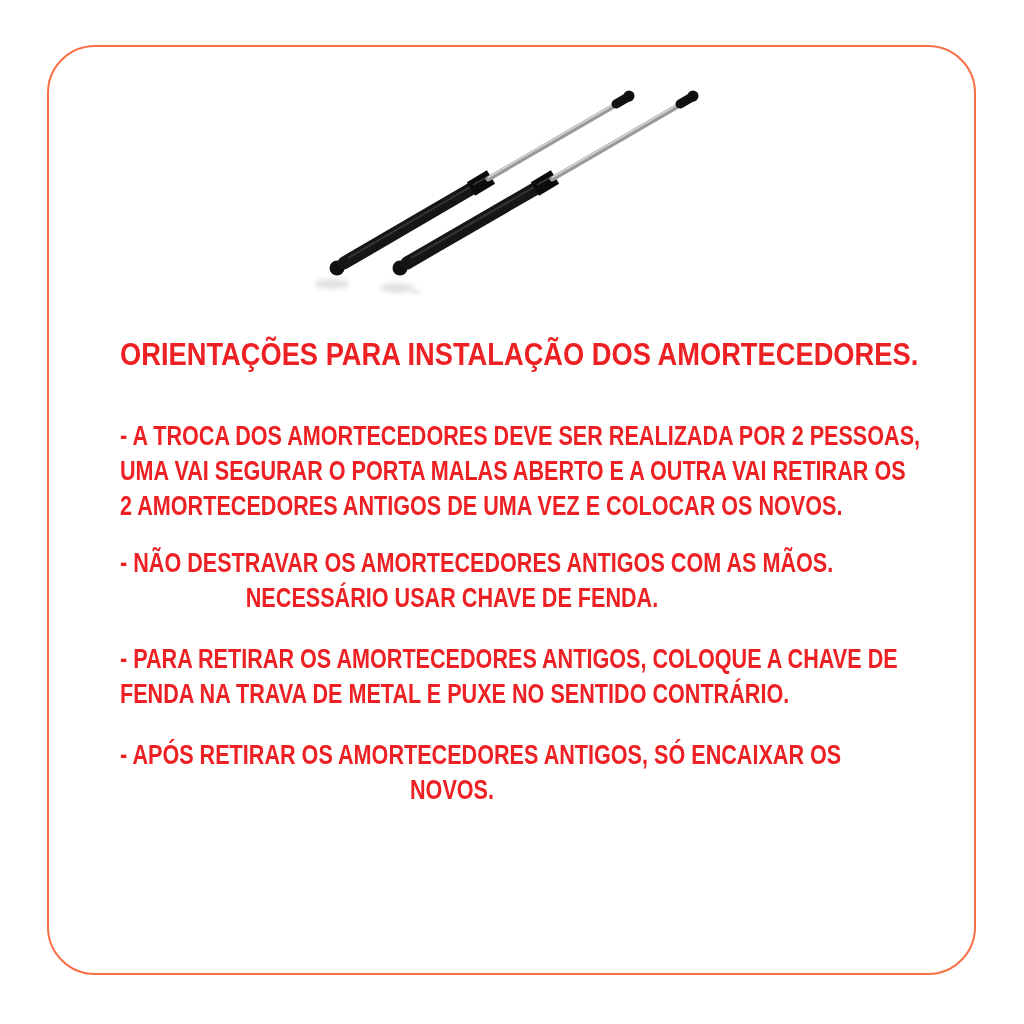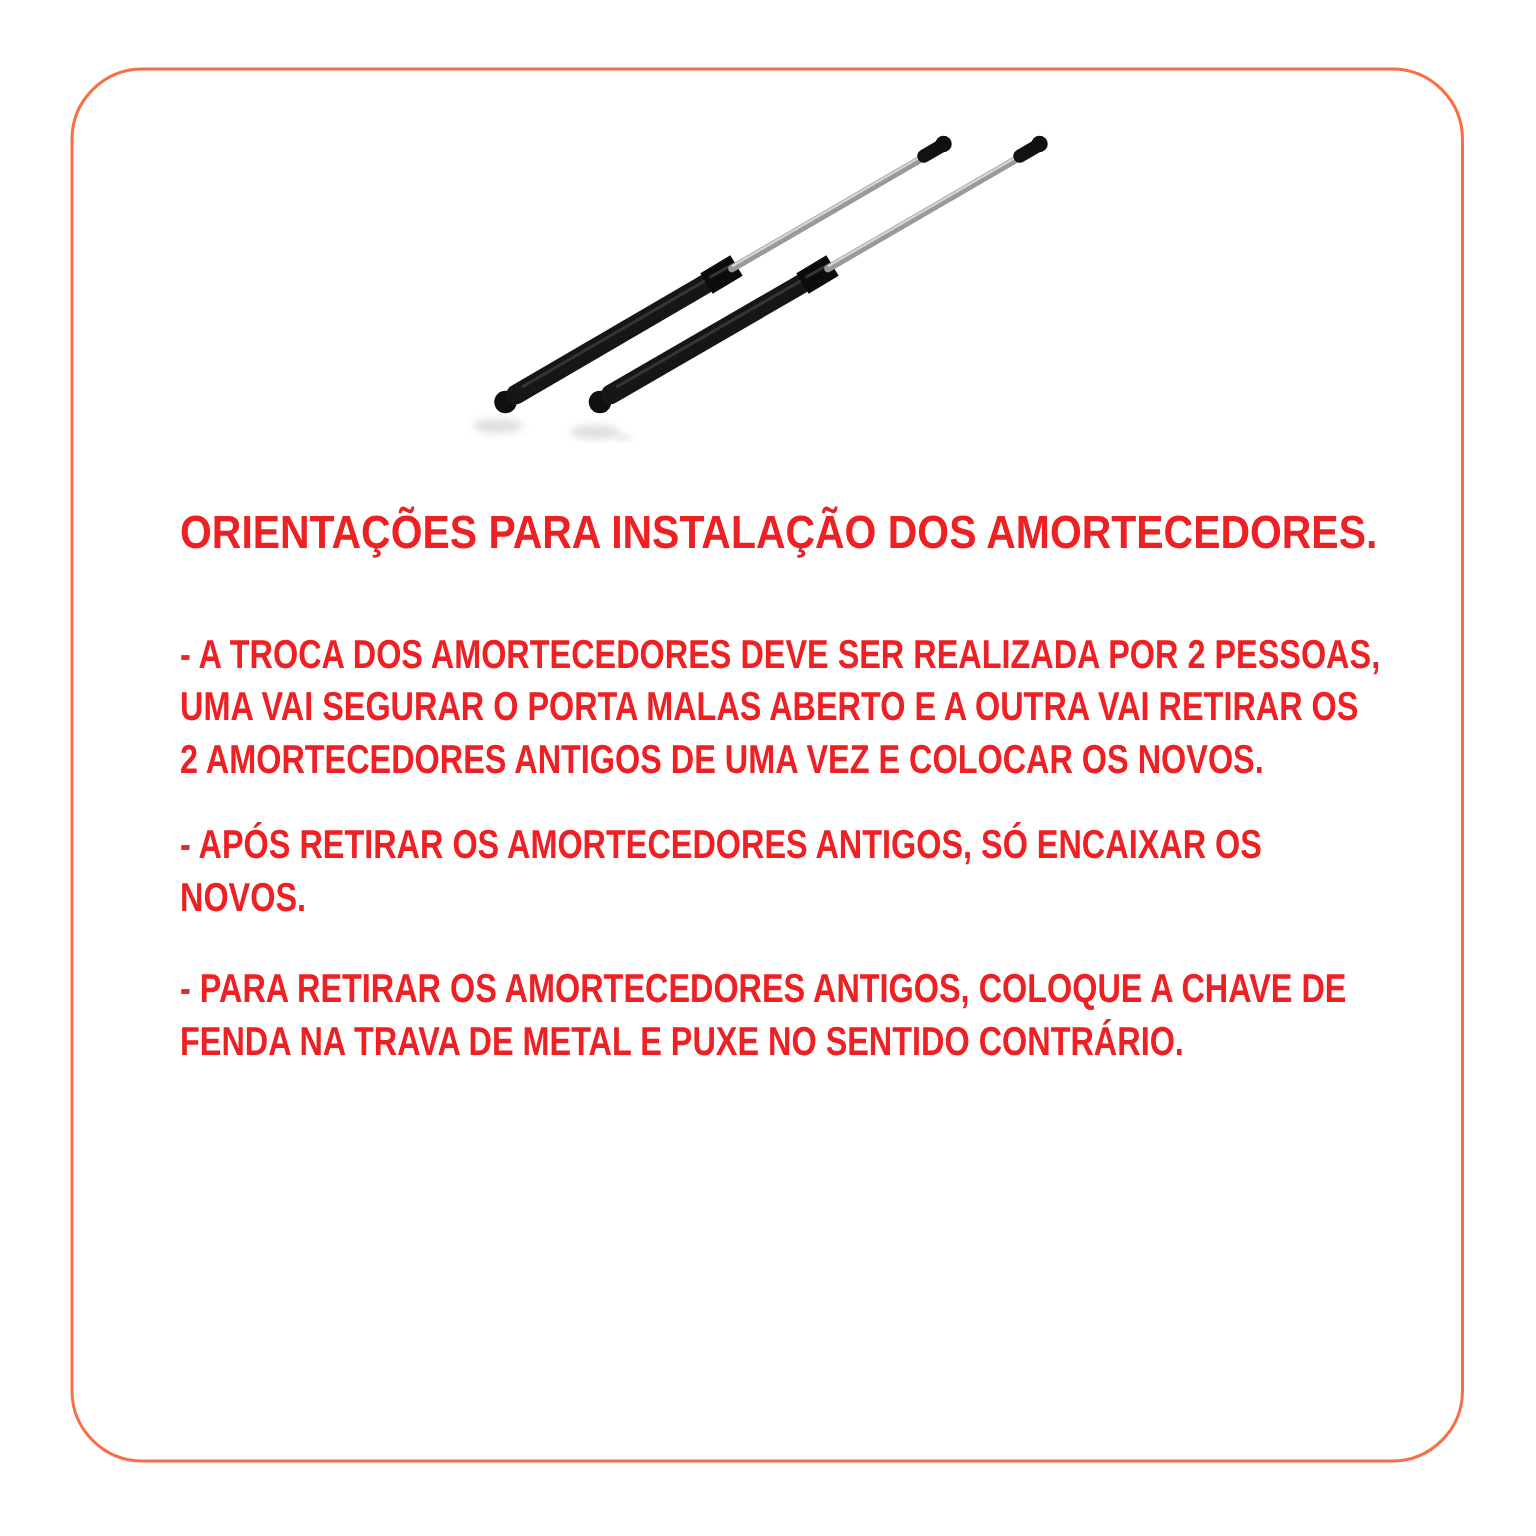--- a/index.html
+++ b/index.html
@@ -46,20 +46,21 @@
     transform-origin: left center;
   }
   .content {
     position: absolute;
     left: 120px;
     top: 419px;
     width: 830px;
   }
   .para {
     margin: 0 0 26px 0;
+    text-align: center;
   }
   .para:first-child {
     margin-bottom: 22px;
   }
   .line {
     font-size: 27px;
     line-height: 35px;
     font-weight: bold;
     color: var(--red);
     white-space: nowrap;
@@ -114,20 +115,24 @@
 
 <div class="page-title">ORIENTAÇÕES PARA INSTALAÇÃO DOS AMORTECEDORES.</div>
 
 <div class="content">
   <div class="para">
     <div class="line">- A TROCA DOS AMORTECEDORES DEVE SER REALIZADA POR 2 PESSOAS,</div>
     <div class="line">UMA VAI SEGURAR O PORTA MALAS ABERTO E A OUTRA VAI RETIRAR OS</div>
     <div class="line">2 AMORTECEDORES ANTIGOS DE UMA VEZ E COLOCAR OS NOVOS.</div>
   </div>
   <div class="para">
-    <div class="line">- APÓS RETIRAR OS AMORTECEDORES ANTIGOS, SÓ ENCAIXAR OS</div>
-    <div class="line">NOVOS.</div>
+    <div class="line">- NÃO DESTRAVAR OS AMORTECEDORES ANTIGOS COM AS MÃOS.</div>
+    <div class="line">NECESSÁRIO USAR CHAVE DE FENDA.</div>
   </div>
   <div class="para">
     <div class="line">- PARA RETIRAR OS AMORTECEDORES ANTIGOS, COLOQUE A CHAVE DE</div>
     <div class="line">FENDA NA TRAVA DE METAL E PUXE NO SENTIDO CONTRÁRIO.</div>
   </div>
+  <div class="para">
+    <div class="line">- APÓS RETIRAR OS AMORTECEDORES ANTIGOS, SÓ ENCAIXAR OS</div>
+    <div class="line">NOVOS.</div>
+  </div>
 </div>
 
 </body></html>

